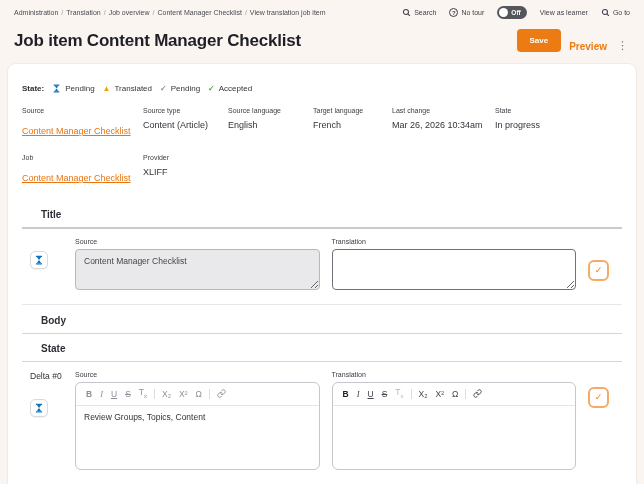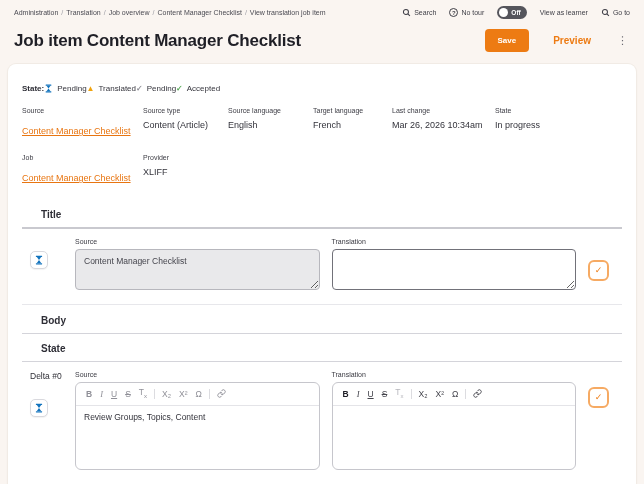--- a/index.html
+++ b/index.html
@@ -20,33 +20,33 @@
   .q-circle { width:9px; height:9px; border:1px solid #3e3e46; border-radius:50%;
     display:flex; align-items:center; justify-content:center; font-size:6px; font-weight:bold; }
   .toggle { display:flex; align-items:center; background:#55555c; border-radius:8px;
     padding:2px 6px 2px 2px; gap:3px; cursor:pointer; }
   .toggle-knob { width:9px; height:9px; background:#fff; border-radius:50%; }
   .toggle-label { color:#fff; font-size:6.5px; font-weight:bold; }
 
   
   .page-header { display:flex; justify-content:space-between; align-items:center; padding:8px 14px 12px; }
   h1 { font-size:17px; margin:0; color:#1f1f26; font-weight:bold; letter-spacing:-0.2px; }
-  .actions { display:flex; align-items:center; gap:24px; }
+  .actions { display:flex; align-items:flex-end; gap:8px; }
   .btn-save { background:#ED7B13; color:#fff; border:none; border-radius:4px;
     font-size:8px; font-weight:bold; padding:7px 13px; font-family:"Liberation Sans",sans-serif; cursor:pointer; }
   .btn-preview { background:none; border:none; color:#ED7B13; font-size:10px; font-weight:bold;
     font-family:"Liberation Sans",sans-serif; cursor:pointer; padding:0; }
   .kebab { color:#6a6a72; font-size:11px; cursor:pointer; padding:0 2px; }
 
   
   .card { margin:0 8px; background:#fff; border-radius:8px; padding:20px 14px 0;
     box-shadow:0 0 0 1px #f1ebe5, 0 1px 3px rgba(80,60,40,0.06); min-height:440px; }
 
   
-  .legend { display:flex; align-items:center; gap:0; font-size:8px; margin-bottom:14px; }
+  .legend { display:flex; align-items:center; gap:8px; font-size:8px; margin-bottom:14px; }
   .legend-title { font-weight:bold; color:#2e2e36; }
   .legend-item { display:flex; align-items:center; gap:4px; color:#33333b; }
   .glyph-warning { color:#F0A30D; font-size:8px; line-height:1; }
   .glyph-check-gray { color:#8a8a92; font-weight:bold; font-size:8px; }
   .glyph-check-green { color:#4FA44F; font-weight:bold; font-size:8px; }
   .hourglass { color:#1273BD; display:flex; }
 
   
   .meta-grid { display:grid; grid-template-columns:121px 85px 85px 79px 103px 1fr; margin-bottom:16px; }
   .meta-grid.two { grid-template-columns:121px 1fr; margin-bottom:24px; }

